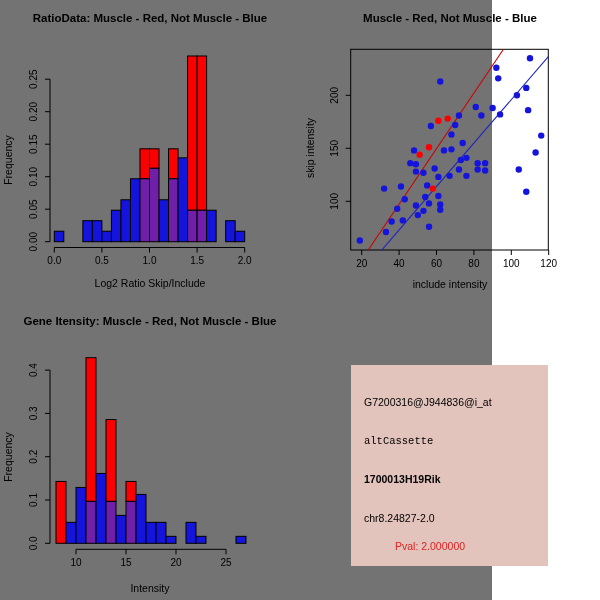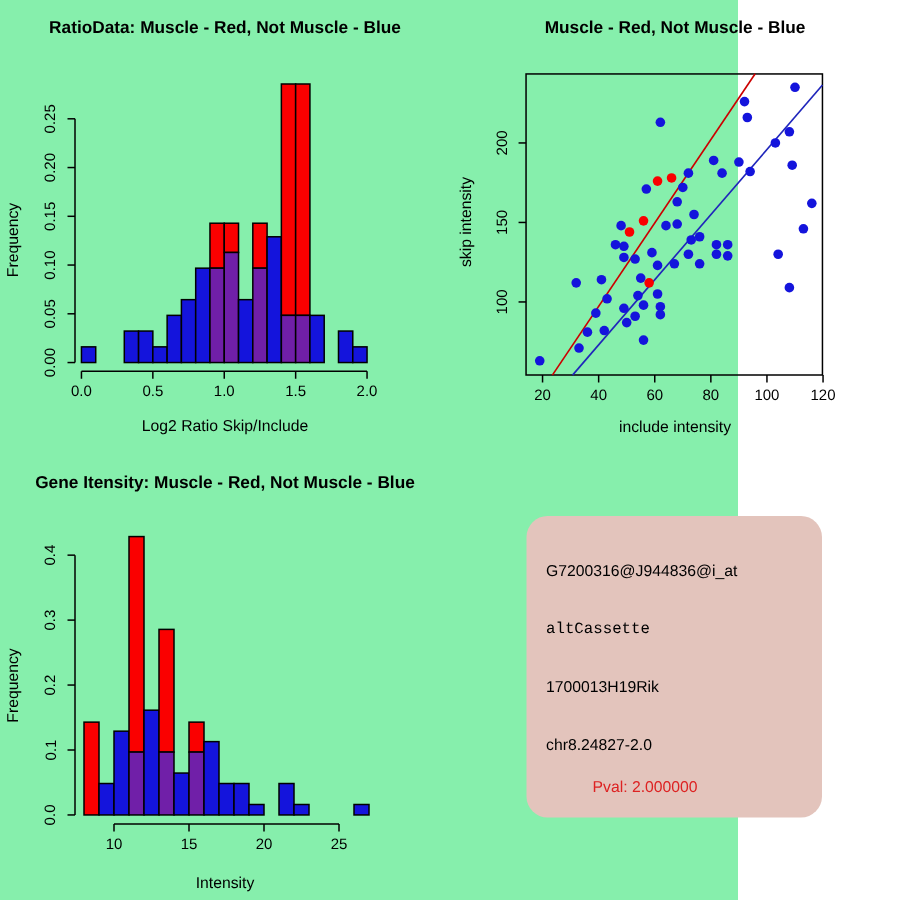--- a/index.html
+++ b/index.html
@@ -1,24 +1,24 @@
 <!DOCTYPE html>
 <html><head>
 <meta charset="utf-8">
 <style>
   html,body{margin:0;padding:0;}
   body{font-family:"Liberation Sans", sans-serif; background:#ffffff;}
-  .page{width:492px;height:600px;background:#86efac;display:grid;
+  .page{width:492px;height:600px;background:#737373;display:grid;
         grid-template-columns:300px 300px;grid-template-rows:300px 300px;position:relative;}
   .panel{width:300px;height:300px;position:relative;}
   svg{display:block;}
   svg text{fill:#000;}
-  .info-box{position:absolute;left:51px;top:44px;width:197px;height:201px;border-radius:14px;}
+  .info-box{position:absolute;left:51px;top:65px;width:197px;height:201px;}
   .info-line{position:absolute;left:13px;font-size:10.5px;color:#000;white-space:nowrap;}
-  .il0{top:31px;} .il1{top:70px;font-family:Liberation Mono, monospace;} .il2{top:108px;} .il3{top:147px;} .il4{top:175px;padding-left:31px;}
+  .il0{top:31px;} .il1{top:70px;font-family:Liberation Mono, monospace;} .il2{top:108px;font-weight:bold;} .il3{top:147px;} .il4{top:175px;padding-left:31px;}
 </style>
 </head>
 <body>
 
 <div class="page">
 
   <div class="panel">
     <svg id="svg-ratio_hist" width="300" height="300" viewBox="0 0 300 300">
         <text x="150" y="22" text-anchor="middle" font-size="11.5" font-weight="bold">RatioData: Muscle - Red, Not Muscle - Blue</text>
         <text x="150" y="287" text-anchor="middle" font-size="10.5">Log2 Ratio Skip/Include</text>

